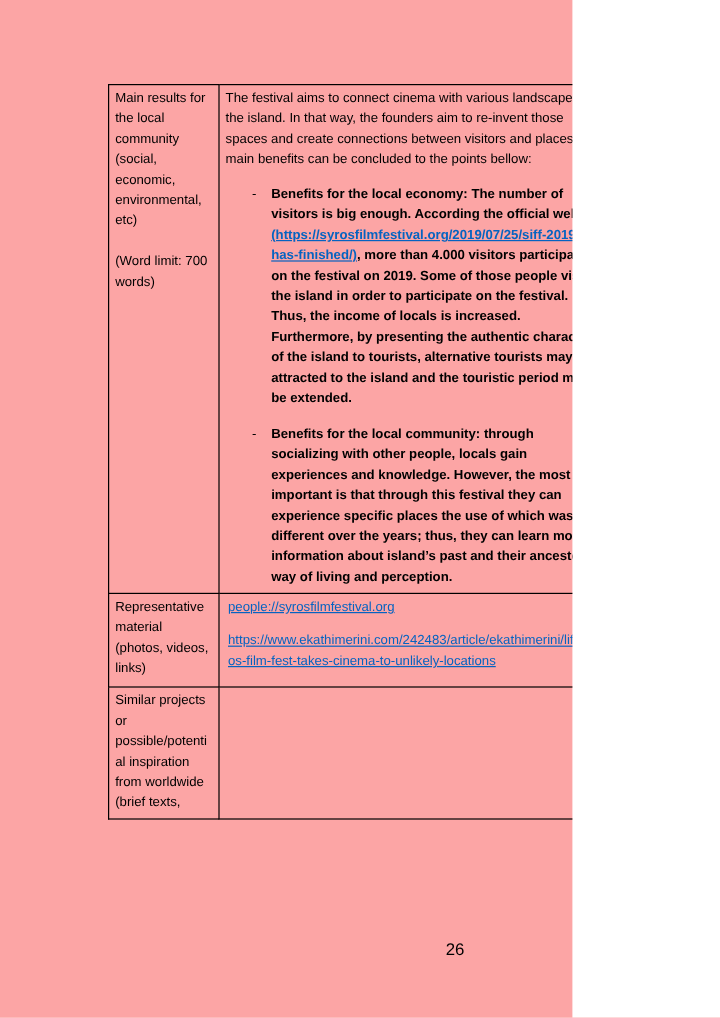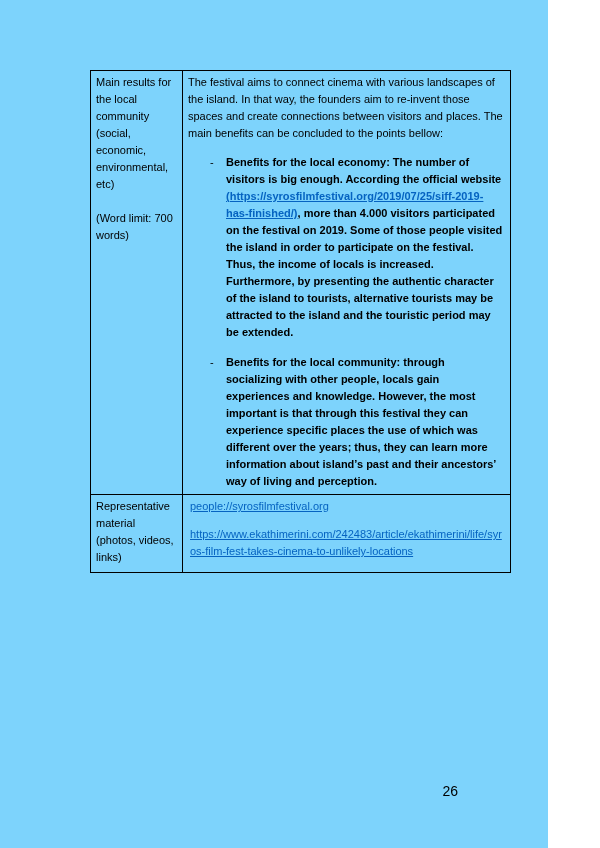--- a/index.html
+++ b/index.html
@@ -5,22 +5,22 @@
   * { box-sizing: border-box; }
   html, body { margin: 0; padding: 0; }
   body {
     width: 600px; height: 848px;
     background: #ffffff;
     font-family: "Liberation Sans", sans-serif;
     color: #000000;
   }
   .page {
     position: relative;
-    width: 548px; height: 848px;
-    background: #7dd3fc;
+    width: 477px; height: 848px;
+    background: #fca5a5;
     overflow: hidden;
   }
   table.doc-table {
     position: absolute;
     left: 90px; top: 70px;
     width: 420px;
     border-collapse: collapse;
     table-layout: fixed;
   }
   td {
@@ -92,18 +92,22 @@
         <p class="link-para">
           <a class="link" href="#">people://syrosfilmfestival.org</a>
         </p>
         <p class="link-para">
           <a class="link break-all" href="#">https://www.ekathimerini.com/242483/article/ekathimerini/life/syros-film-fest-takes-cinema-to-unlikely-locations</a>
         </p>
       </td>
     </tr>
 
 
+    <tr style="height:105px;">
+      <td class="label-cell">Similar projects or possible/potential inspiration from worldwide (brief texts,</td>
+      <td class="content-cell"></td>
+    </tr>
   </tbody>
     </table>
 
   <div class="page-number">26</div>
 
 </div>
 
 </body></html>

